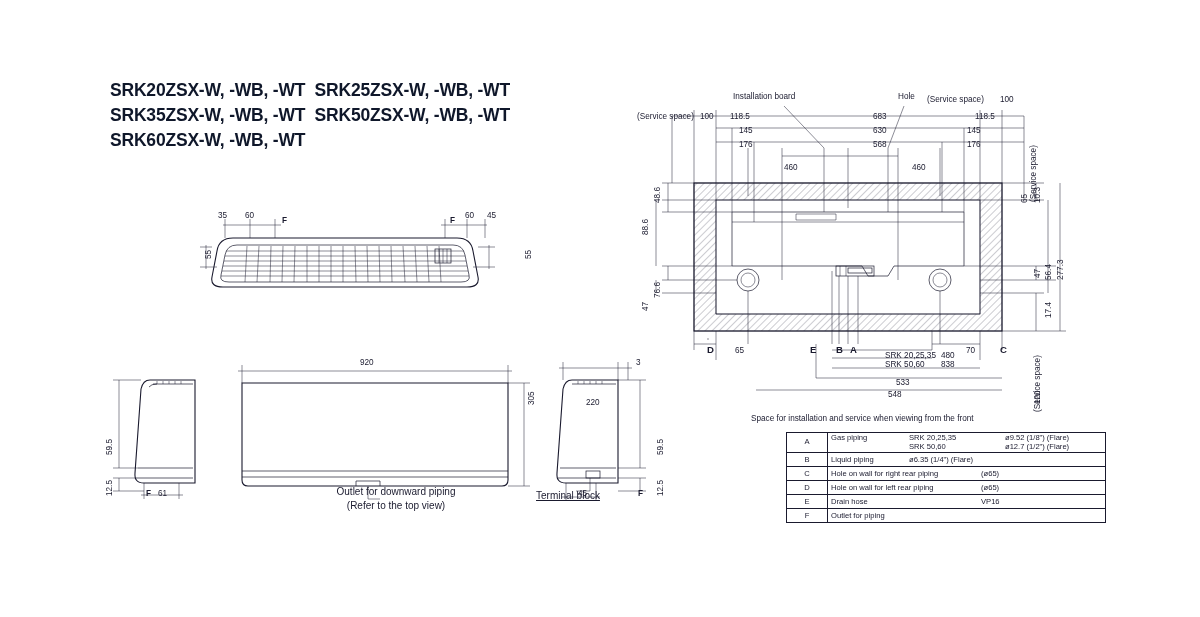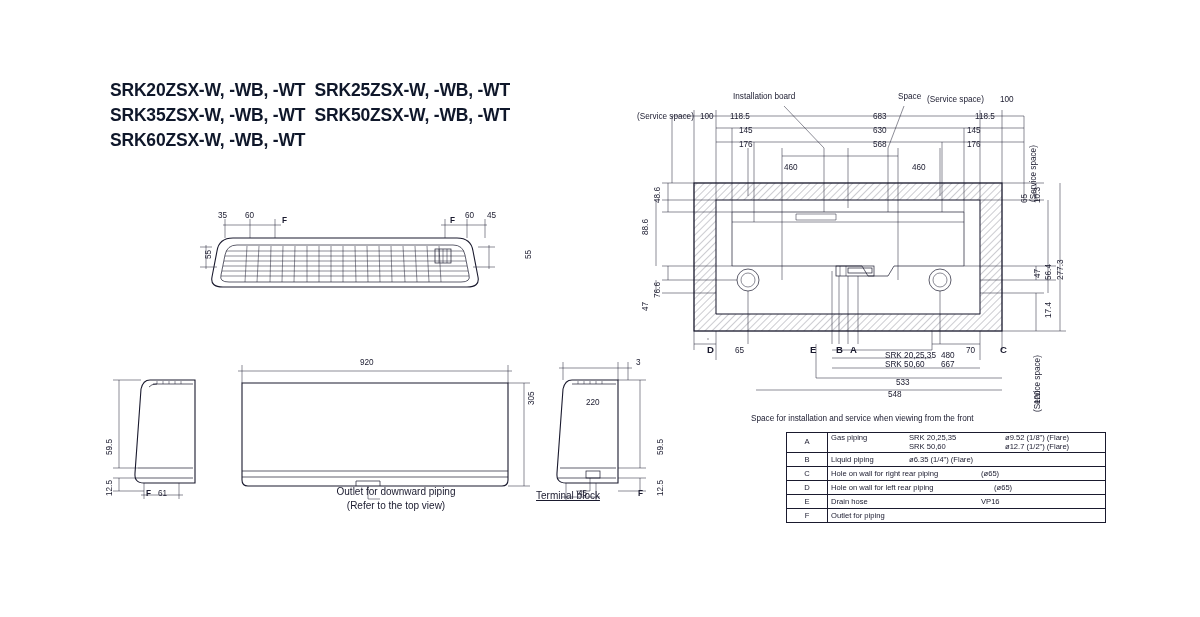--- a/index.html
+++ b/index.html
@@ -374,21 +374,21 @@
 
       <path class="ln vthin" d="M120,302 L366,302"></path>
 
       <path class="ln vthin" d="M148,18 L188,60 L188,124"></path>
       <path class="ln vthin" d="M268,18 L252,60 L252,124"></path>
 
       <path class="ln vthin" d="M72,250 L72,252"></path>
     </svg>
 
     <div class="lbl" style="left:733px;top:92px;">Installation board</div>
-    <div class="lbl" style="left:898px;top:92px;">Space</div>
+    <div class="lbl" style="left:898px;top:92px;">Hole</div>
     <div class="lbl" style="left:927px;top:95px;">(Service space)</div>
     <div class="lbl" style="left:637px;top:112px;">(Service space)</div>
     <div class="lbl v" style="left:1029px;top:202px;position:absolute;font-size:8.2px;transform-origin:0 0;transform:rotate(-90deg);white-space:nowrap;">(Service space)</div>
     <div class="lbl v" style="left:1033px;top:412px;position:absolute;font-size:8.2px;transform-origin:0 0;transform:rotate(-90deg);white-space:nowrap;">(Service space)</div>
 
     <div class="dim" style="left:700px;top:112px;">100</div>
     <div class="dim" style="left:730px;top:112px;">118.5</div>
     <div class="dim" style="left:873px;top:112px;">683</div>
     <div class="dim" style="left:975px;top:112px;">118.5</div>
     <div class="dim" style="left:1000px;top:95px;">100</div>
@@ -418,21 +418,21 @@
     <div class="dim v" style="left:1033px;top:404px;">120</div>
 
     <div class="dim" style="left:735px;top:346px;">65</div>
     <div class="dim" style="left:966px;top:346px;">70</div>
     <div class="dim" style="left:896px;top:378px;">533</div>
     <div class="dim" style="left:888px;top:390px;">548</div>
 
     <div class="dim" style="left:885px;top:351px;">SRK 20,25,35</div>
     <div class="dim" style="left:941px;top:351px;">480</div>
     <div class="dim" style="left:885px;top:360px;">SRK 50,60</div>
-    <div class="dim" style="left:941px;top:360px;">667</div>
+    <div class="dim" style="left:941px;top:360px;">838</div>
 
     <div class="lbl big" style="left:707px;top:344px;">D</div>
     <div class="lbl big" style="left:810px;top:344px;">E</div>
     <div class="lbl big" style="left:836px;top:344px;">B</div>
     <div class="lbl big" style="left:850px;top:344px;">A</div>
     <div class="lbl big" style="left:1000px;top:344px;">C</div>
 
     <div class="space-note">Space for installation and service when viewing from the front</div>
   </div>
 
@@ -470,21 +470,21 @@
       <td class="cnt">
         <div style="display:flex;">
           <span style="flex:0 0 150px;">Hole on wall for right rear piping</span>
           <span style="flex:1 1 auto;">(ø65)</span>
         </div>
       </td>
     </tr>
     <tr>
       <td class="sym">D</td>
       <td class="cnt">
-        <div style="display:flex;gap:13px;">
+        <div style="display:flex;">
           <span style="flex:0 0 150px;">Hole on wall for left rear piping</span>
           <span style="flex:1 1 auto;">(ø65)</span>
         </div>
       </td>
     </tr>
     <tr>
       <td class="sym">E</td>
       <td class="cnt">
         <div style="display:flex;">
           <span style="flex:0 0 150px;">Drain hose</span>

